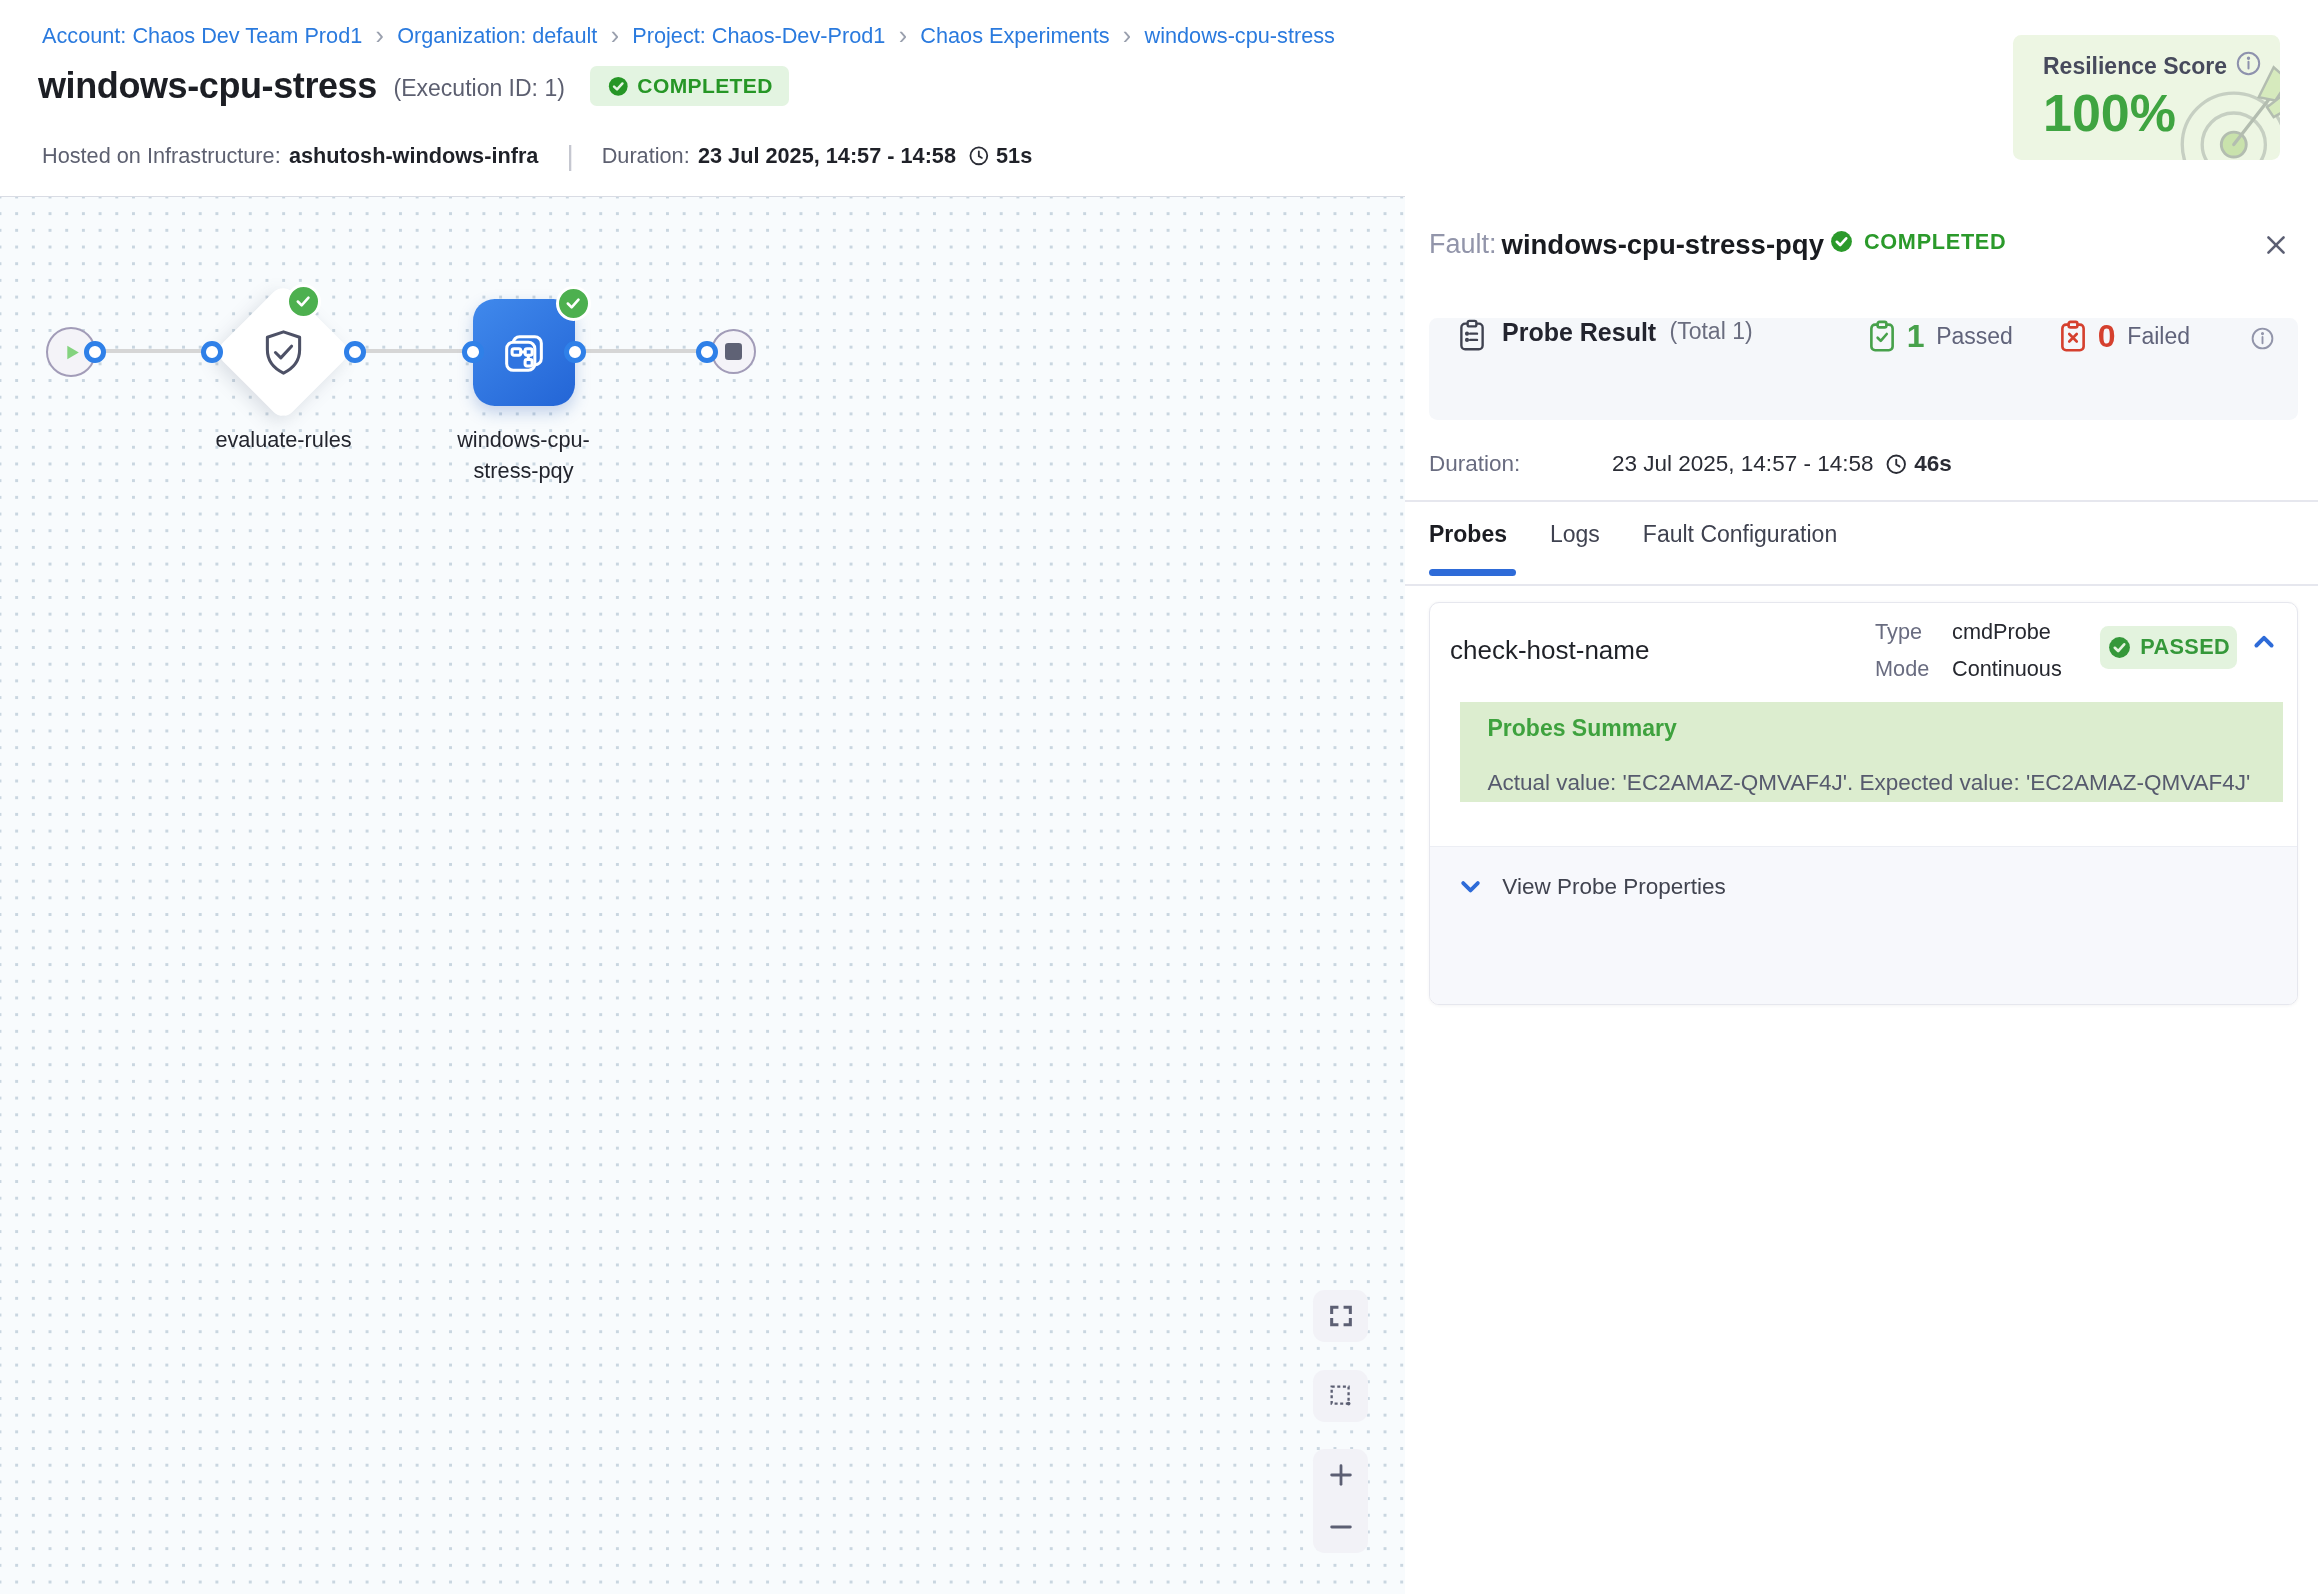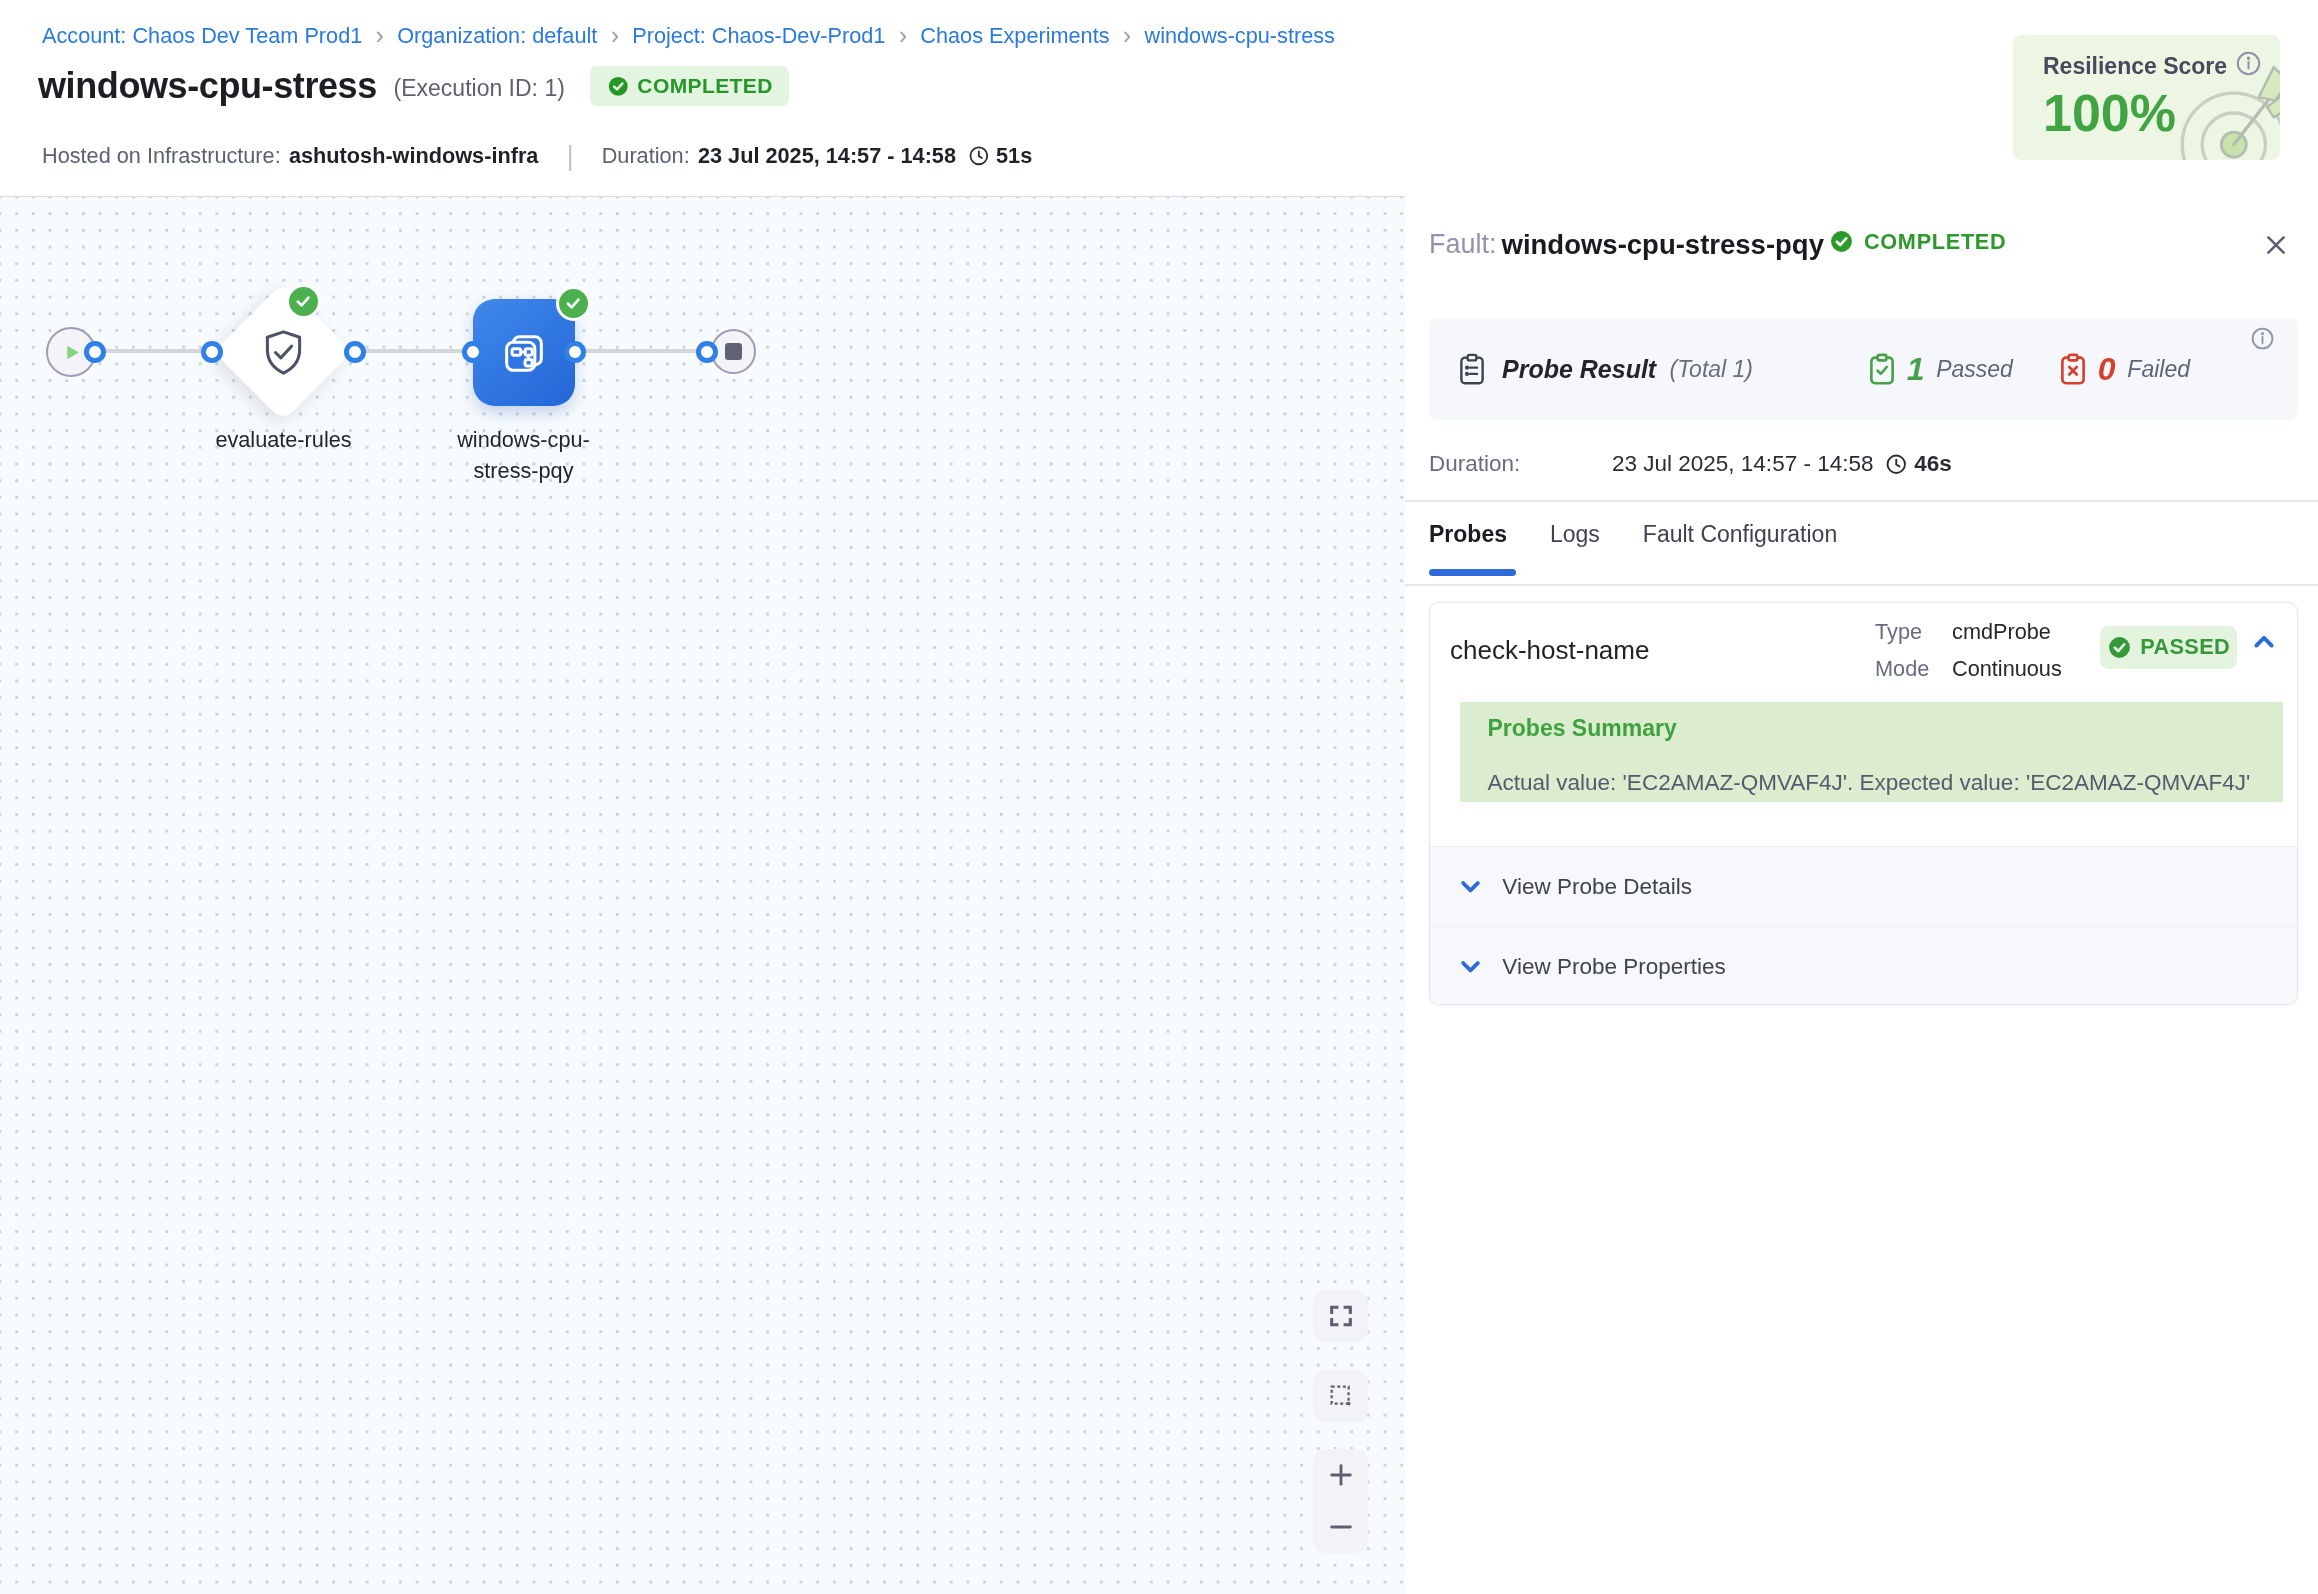--- a/index.html
+++ b/index.html
@@ -55,21 +55,21 @@
     display:flex;flex-direction:column;align-items:center;justify-content:space-around;}
   .zoom-half{width:100%;height:50%;display:flex;align-items:center;justify-content:center;cursor:pointer;}
   
   #panel{position:absolute;left:1405px;top:196px;width:914px;height:1398px;background:#fff;}
   .fault-row{position:absolute;left:24px;top:33px;display:flex;align-items:flex-start;gap:5px;}
   .fault-label{font-size:27px;color:#9295aa;}
   .fault-name{font-size:27.5px;font-weight:bold;color:#191b20;}
   .fault-status{font-size:21.7px;font-weight:bold;color:#2b9a2b;letter-spacing:0.7px;margin-left:5px;}
   .close-btn{position:absolute;left:854px;top:32px;width:33px;height:33px;display:flex;align-items:center;justify-content:center;cursor:pointer;}
   #probe-box{position:absolute;left:24px;top:122px;width:869px;height:102px;background:#f5f7fa;border-radius:8.3px;}
-  #probe-box .pb-row{display:flex;align-items:center;height:100%;padding:0 28px;box-sizing:border-box;font-style:italic;}
+  #probe-box .pb-row{display:flex;align-items:flex-start;height:100%;padding:0 28px;box-sizing:border-box;}
   .pb-title{font-size:25px;font-weight:bold;color:#23242e;margin-left:15px;}
   .pb-total{font-size:23px;color:#6a6d7f;margin-left:13.3px;}
   .pb-count-green{font-size:32px;font-weight:bold;color:#47a14b;margin:0 0 0 10px;}
   .pb-count-red{font-size:32px;font-weight:bold;color:#d5402e;margin:0 0 0 10px;}
   .pb-sub{font-size:23px;color:#60637a;margin-left:11.7px;}
   .pb-right{margin-left:auto;display:flex;align-items:center;margin-right:80px;}
   .pb-gap{width:45px;}
   .pb-info{position:absolute;right:23px;top:8.3px;}
   .dur-row{position:absolute;left:24px;top:255px;display:flex;align-items:center;font-size:22.5px;}
   .dur-label{color:#696c80;width:183px;}
@@ -350,26 +350,20 @@
       <div class="summary-box">
         <div class="summary-title">Probes Summary</div>
         <div class="summary-text">Actual value: 'EC2AMAZ-QMVAF4J'. Expected value: 'EC2AMAZ-QMVAF4J'</div>
       </div>
 
       <div class="card-footer">
         <div class="toggle-row">
           <svg width="27" height="27" viewBox="0 0 24 24" fill="none" stroke="#2e6bd8" stroke-width="3.4" stroke-linecap="round" stroke-linejoin="round">
               <polyline points="5.5,9 12,15.5 18.5,9"></polyline>
             </svg>
-          <span>View Probe Details</span>
-        </div>
-        <div class="toggle-row">
-          <svg width="27" height="27" viewBox="0 0 24 24" fill="none" stroke="#2e6bd8" stroke-width="3.4" stroke-linecap="round" stroke-linejoin="round">
-              <polyline points="5.5,9 12,15.5 18.5,9"></polyline>
-            </svg>
           <span>View Probe Properties</span>
         </div>
       </div>
     </div>
 
   </div>
 </div>
 
 
 </body></html>

